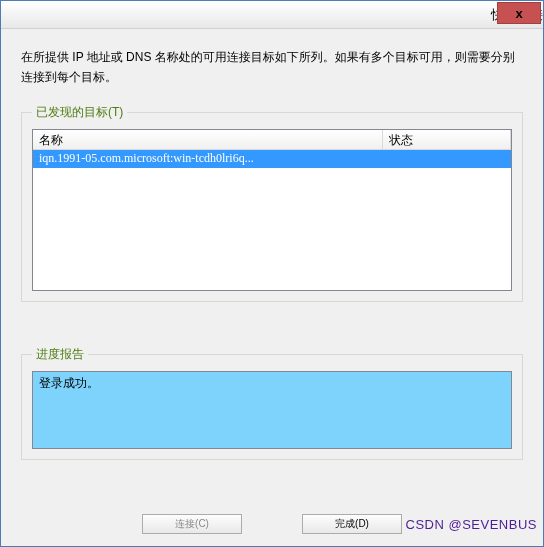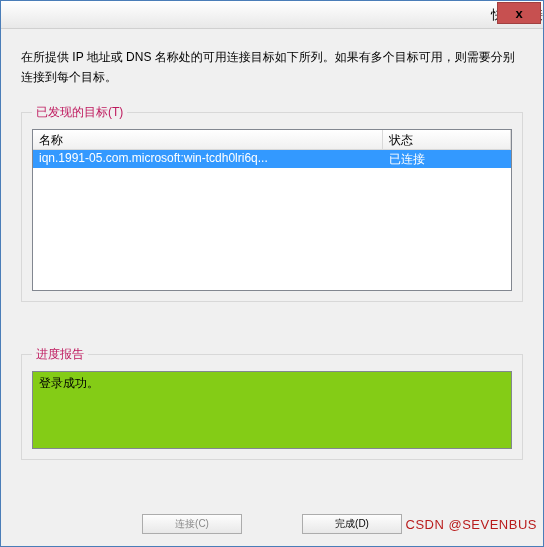--- a/index.html
+++ b/index.html
@@ -65,21 +65,21 @@
   fieldset {
     border: 1px solid #d8d8d8;
     border-radius: 0;
     padding: 8px 10px 10px 10px;
     margin: 0 0 18px 0;
     background: transparent;
   }
   legend {
     font-size: 12px;
     padding: 0 4px;
-    color: #be185d;
+    color: #4d7c0f;
   }
   .list-container {
     border: 1px solid #828790;
     background: #fff;
     height: 162px;
     overflow: hidden;
   }
   .list-header {
     display: flex;
     background: linear-gradient(to bottom, #ffffff, #f0f0f0);
@@ -90,34 +90,35 @@
   .list-header .col {
     padding: 2px 6px;
     border-right: 1px solid #d8d8d8;
   }
   .col-name { width: 350px; }
   .col-status { flex: 1; }
   .list-row {
     display: flex;
     height: 18px;
     font-size: 12px;
-    font-family: Liberation Sans, sans-serif;
+    font-family: Liberation Serif, serif;
+    flex-direction: column;
   }
   .list-row.selected {
     background: #3399ff;
     color: #fff;
   }
   .list-row .col {
     padding: 1px 6px;
     white-space: nowrap;
     overflow: hidden;
   }
   .progress-box {
     border: 1px solid #828790;
-    background: #84cc16;
+    background: #7dd3fc;
     height: 78px;
     padding: 3px 6px;
     font-size: 12px;
   }
   fieldset.progress-fieldset {
     margin-bottom: 10px;
     margin-top: 44px;
   }
   .button-row {
     position: absolute;
@@ -141,21 +142,21 @@
   }
   .btn:disabled {
     color: #888;
     cursor: default;
   }
   .watermark {
     position: absolute;
     right: 6px;
     bottom: 14px;
     font-size: 13px;
-    color: #b91c1c;
+    color: #4c1d95;
     font-family: Arial, sans-serif;
     letter-spacing: 0.5px;
     pointer-events: none;
   }
 </style>
 </head>
 <body>
 
 <div class="dialog">
 

